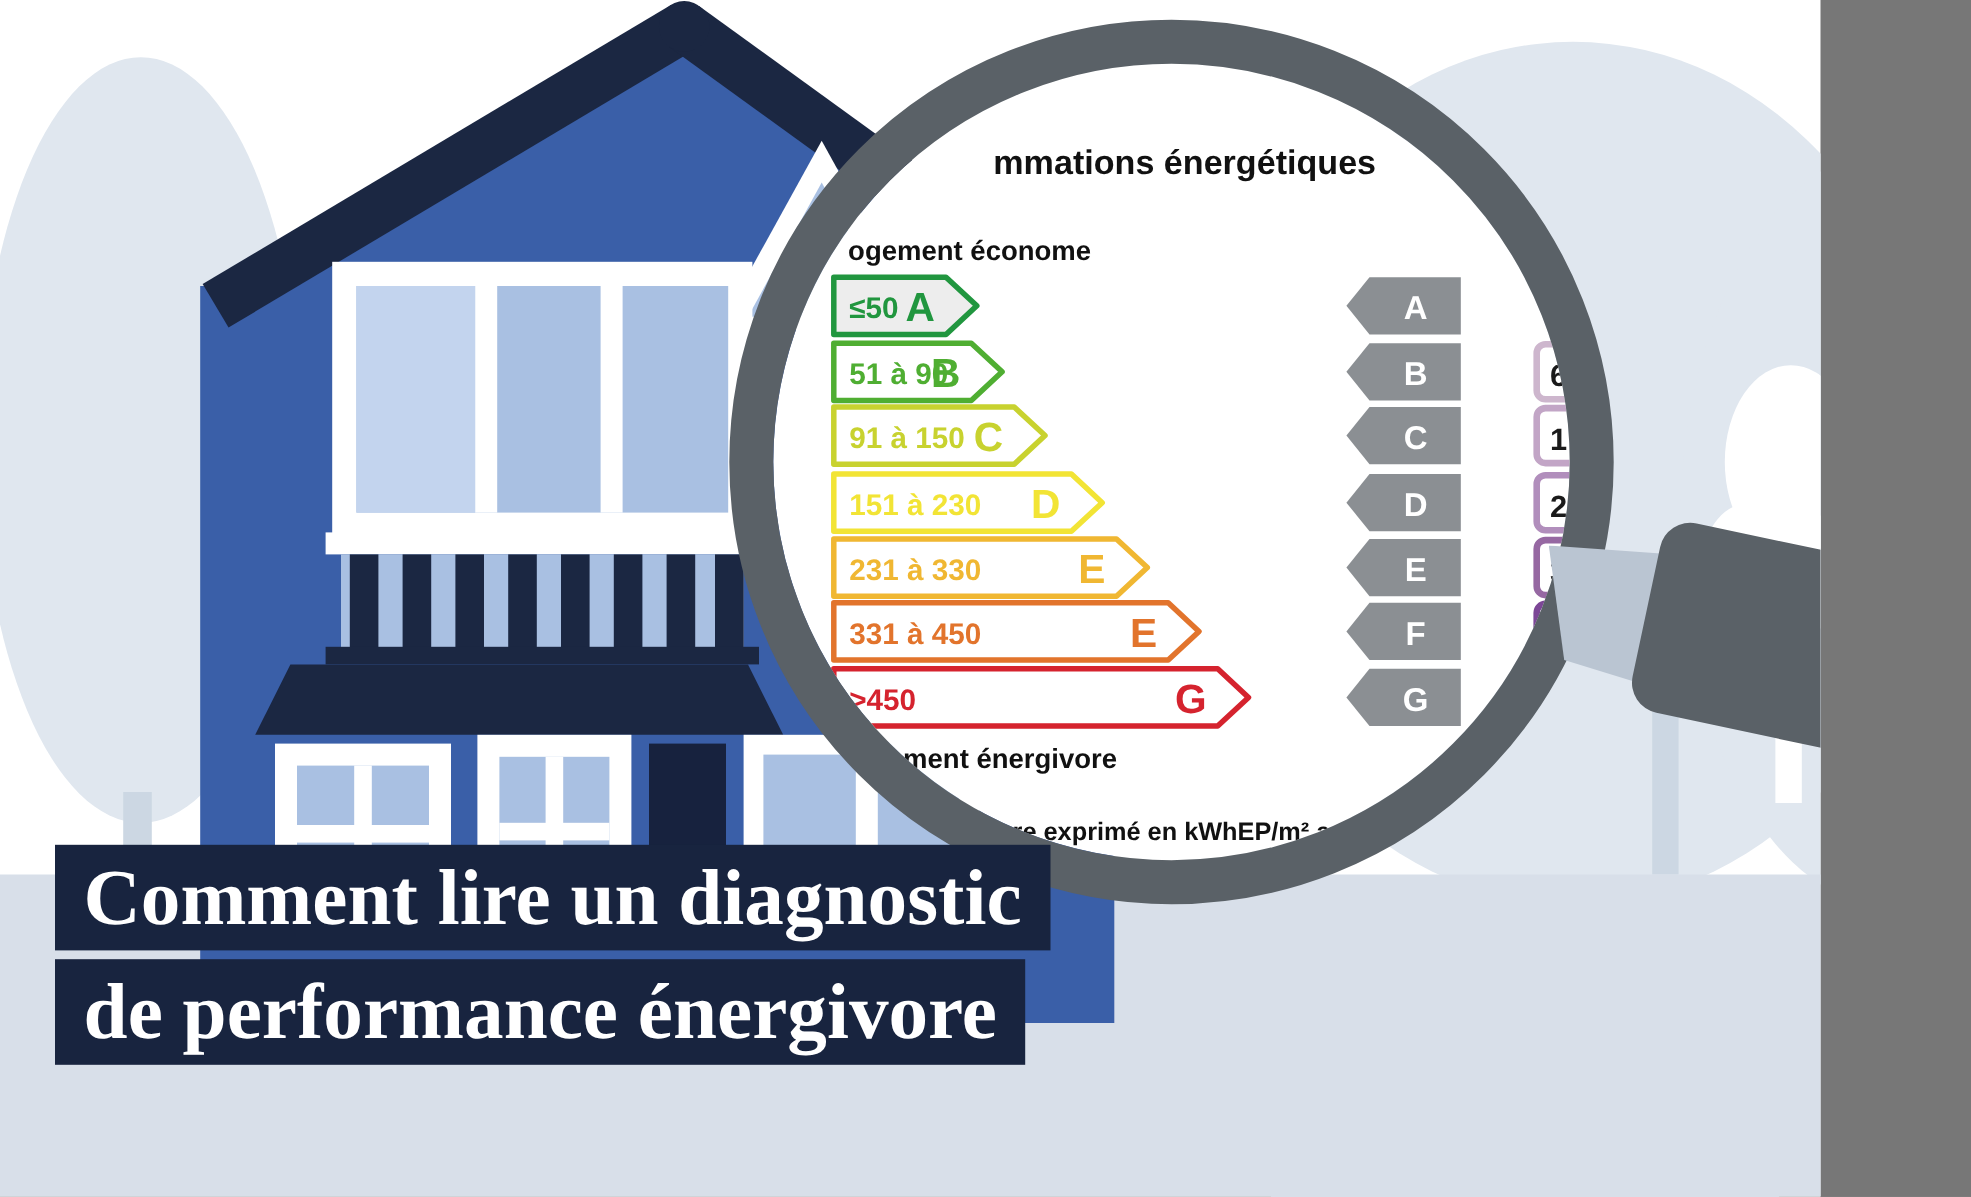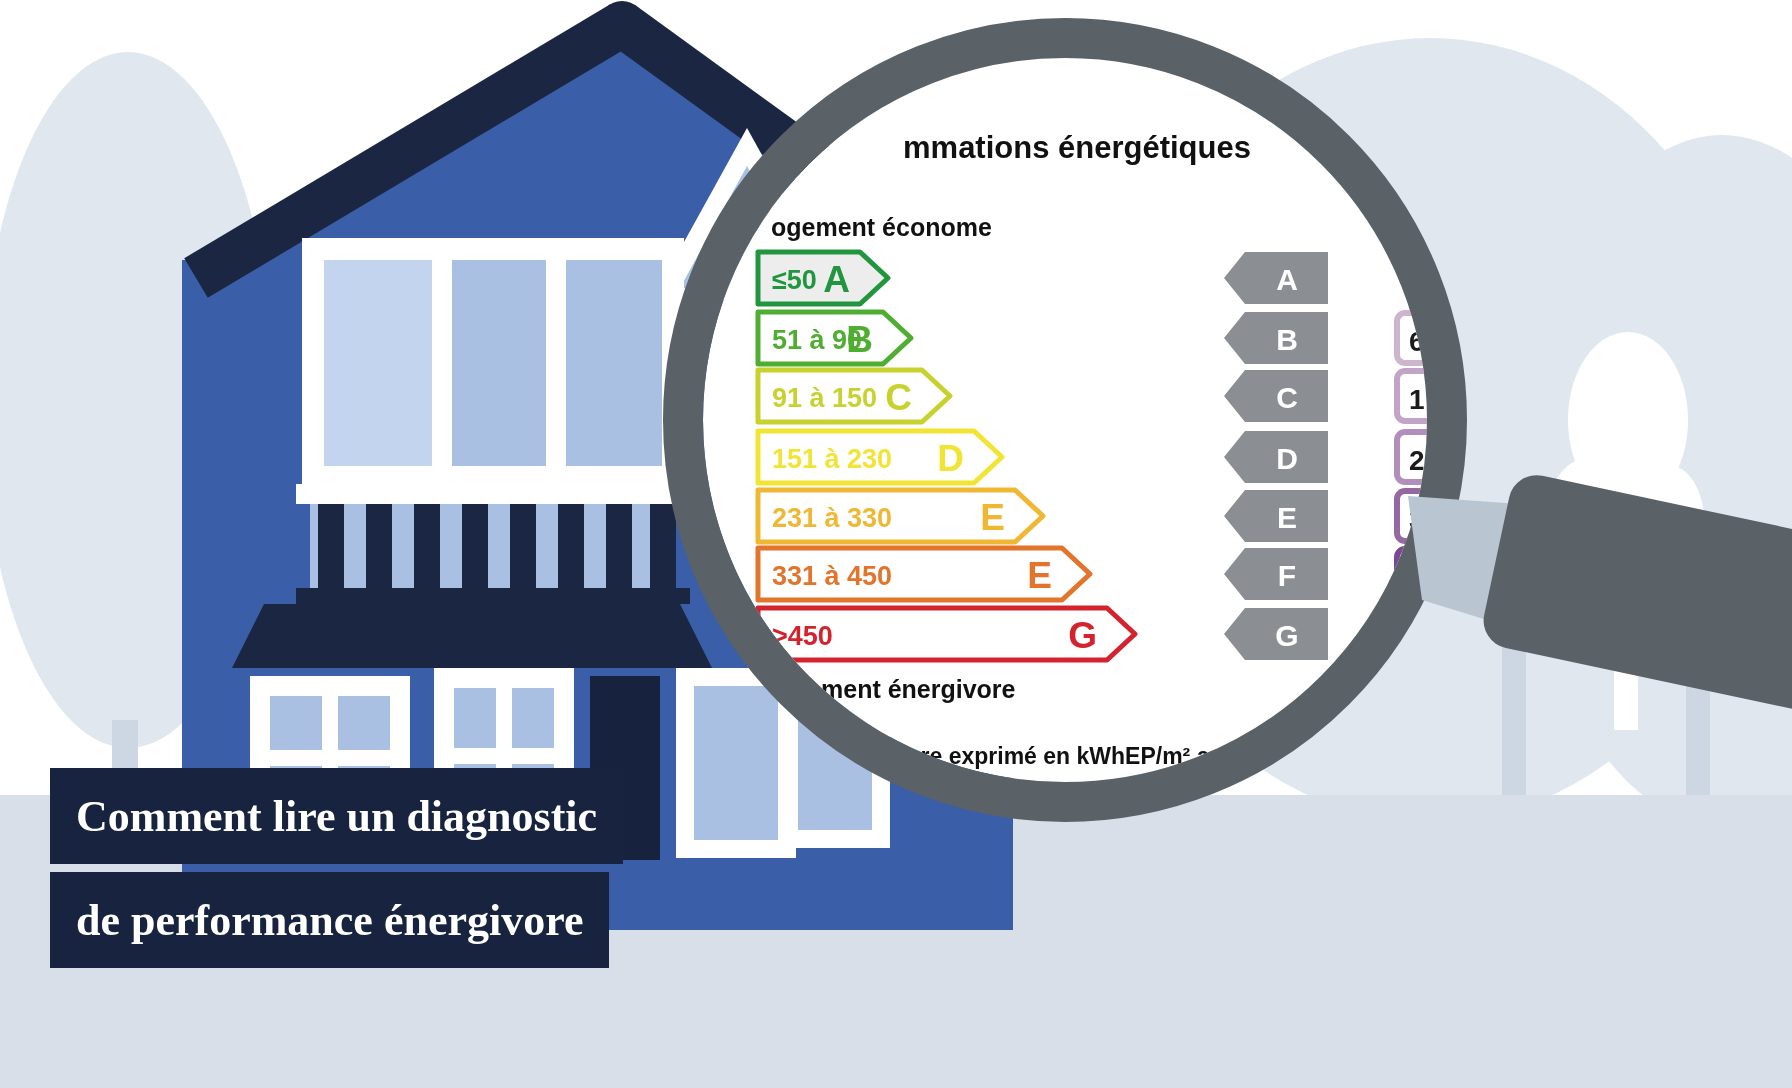--- a/index.html
+++ b/index.html
@@ -1,35 +1,35 @@
 <!DOCTYPE html>
 <html><head>
 <meta charset="utf-8">
 <style>
   html,body{margin:0;padding:0;background:#777;}
-  .scene{position:relative;width:1792px;height:1088px;background:#ffffff;overflow:hidden;
+  .scene{position:relative;width:1655px;height:1088px;background:#ffffff;overflow:hidden;
          font-family:"Liberation Sans",sans-serif;}
   .scene *{box-sizing:border-box;}
   svg text{font-family:"Liberation Sans",sans-serif;font-weight:700;}
   .abs{position:absolute;}
 
   
   .lens{position:absolute;left:703px;top:58px;width:724px;height:724px;border-radius:50%;
         background:#ffffff;overflow:hidden;}
   .rim{position:absolute;left:663px;top:18px;width:804px;height:804px;border-radius:50%;
        border:40px solid #5a6167;background:transparent;}
   .collar{position:absolute;left:1400px;top:480px;width:170px;height:160px;background:#bac5d2;
           clip-path:polygon(8px 16px,148px 26px,126px 152px,22px 120px);}
   .handle{position:absolute;left:1515px;top:470px;width:430px;height:176px;background:#5a6167;
           border-radius:28px;transform:rotate(12deg);transform-origin:top left;}
 
   
   .banner-line{position:absolute;left:50px;display:flex;align-items:center;padding:0 26px;
                height:96px;color:#fff;font-family:"Liberation Serif",serif;font-weight:700;
-               font-size:44px;letter-spacing:0;white-space:nowrap;}
+               font-size:72px;letter-spacing:0;white-space:nowrap;}
   .banner-1{top:768px;}
   .banner-2{top:872px;}
 </style>
 </head>
 <body>
 
 <div class="scene">
 
   <svg class="abs" width="1792" height="1088" viewBox="0 0 1792 1088" style="left:0;top:0">
     <g>

